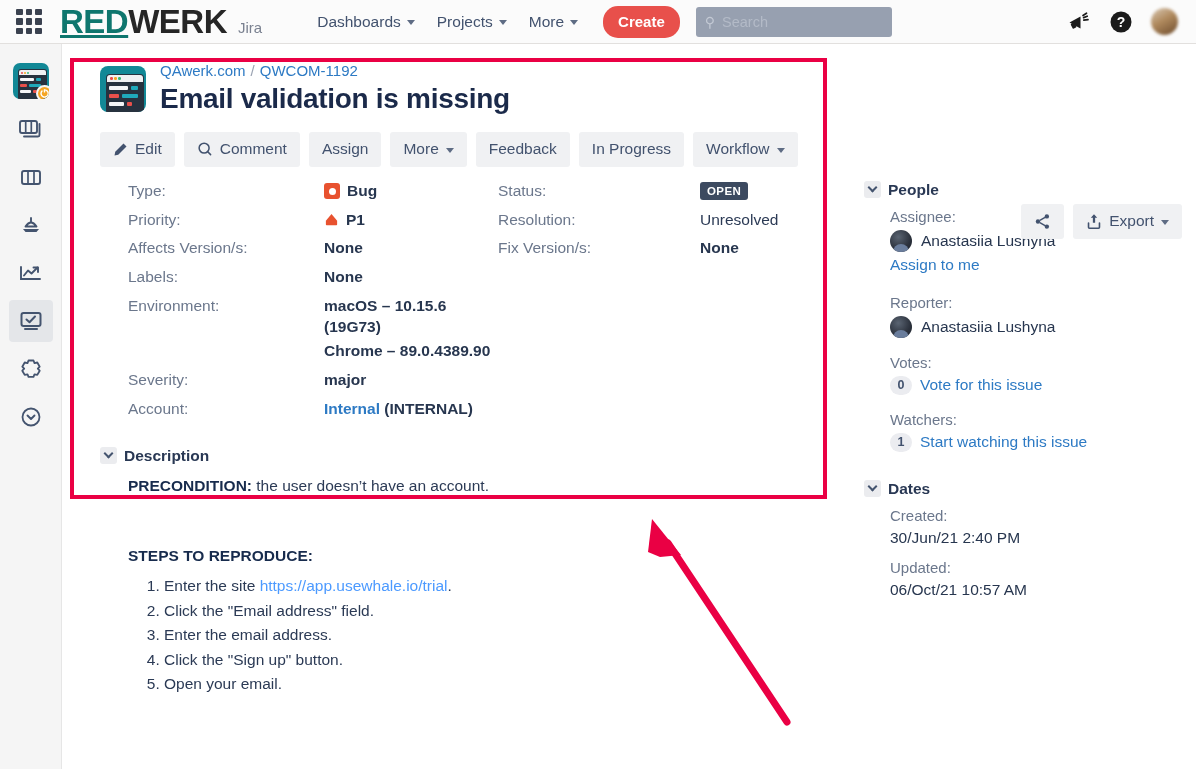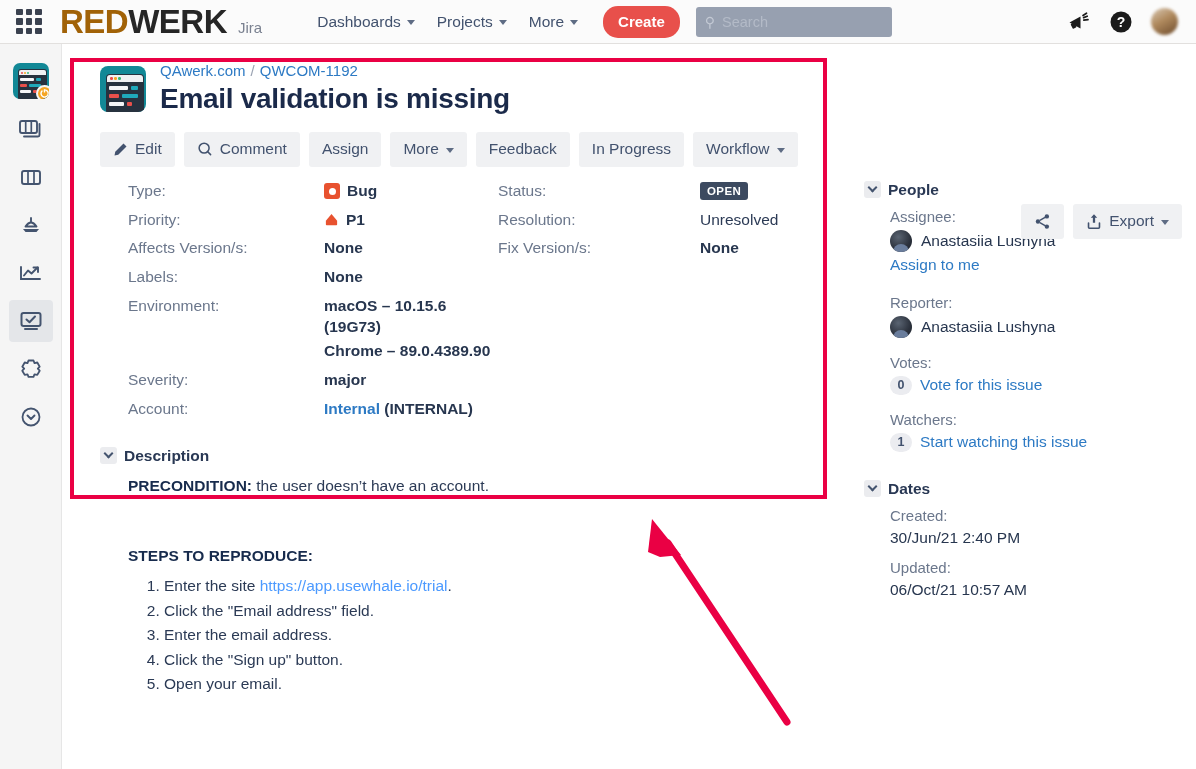--- a/index.html
+++ b/index.html
@@ -23,21 +23,21 @@
   }
   #appswitcher {
     width: 26px; height: 26px;
     margin-left: 16px; margin-right: 18px;
     display: grid; grid-template-columns: repeat(3, 1fr);
     grid-template-rows: repeat(3, 1fr);
     gap: 3px; cursor: pointer;
   }
   #appswitcher i { background: #3b4250; border-radius: 1px; display:block; }
   .logo-wrap { display: flex; align-items: baseline; cursor: pointer; }
-  .logo-red { font-size: 33px; font-weight: 700; color: #a16207; letter-spacing: -0.5px; font-family: "Liberation Sans", sans-serif; }
+  .logo-red { font-size: 33px; font-weight: 700; color: #0f766e; letter-spacing: -0.5px; font-family: "Liberation Sans", sans-serif; text-decoration: underline; }
   .logo-dark { font-size: 33px; font-weight: 700; color: #262626; letter-spacing: -0.5px; font-family: "Liberation Sans", sans-serif; }
   .logo-product { font-size: 15px; color: #7a8190; margin-left: 11px; font-weight: 400; }
 
   .navlinks { display: flex; align-items: center; margin-left: 44px; }
   .navitem {
     display: flex; align-items: center; gap: 6px;
     font-size: 15.5px; color: #42526e; font-weight: 400;
     padding: 6px 11px; border-radius: 3px; cursor: pointer;
   }
   .caret {

